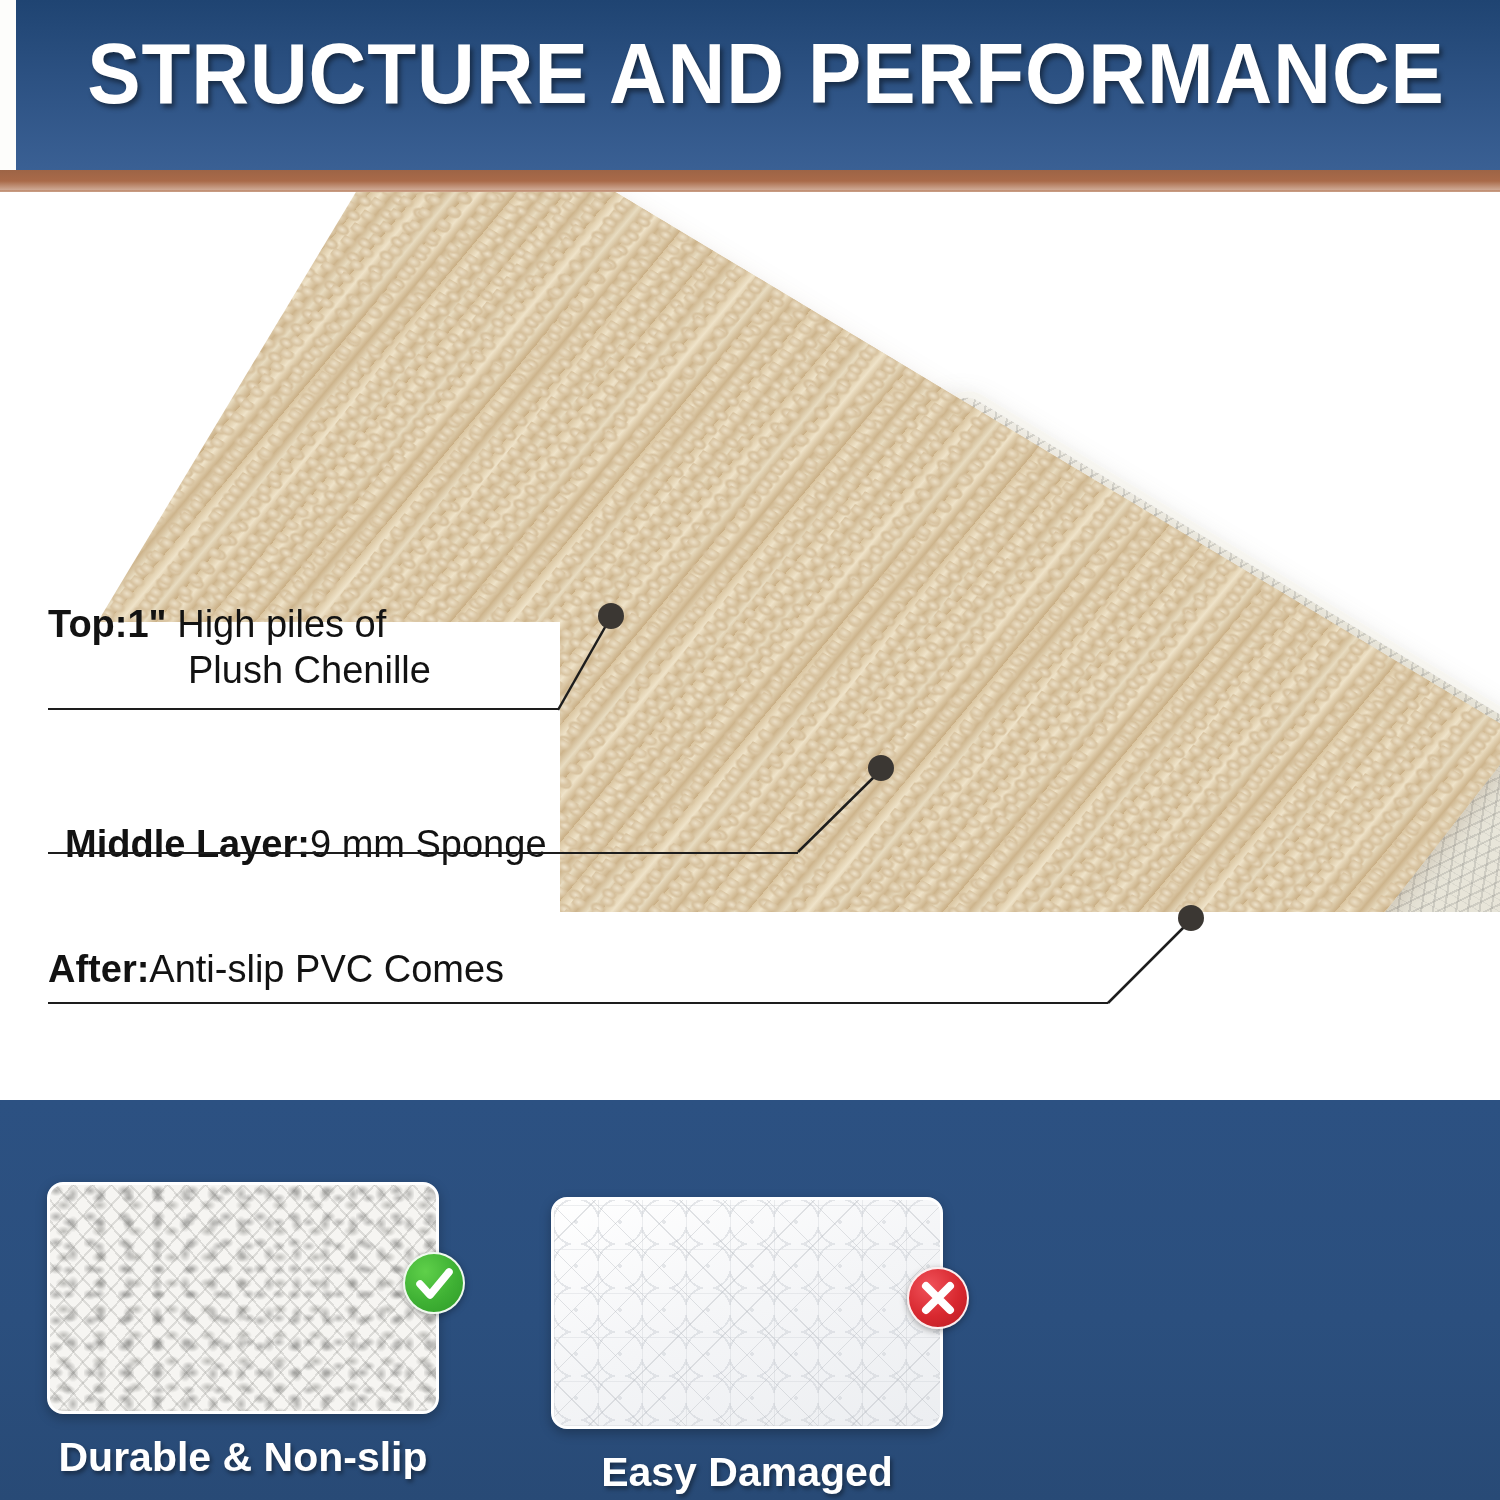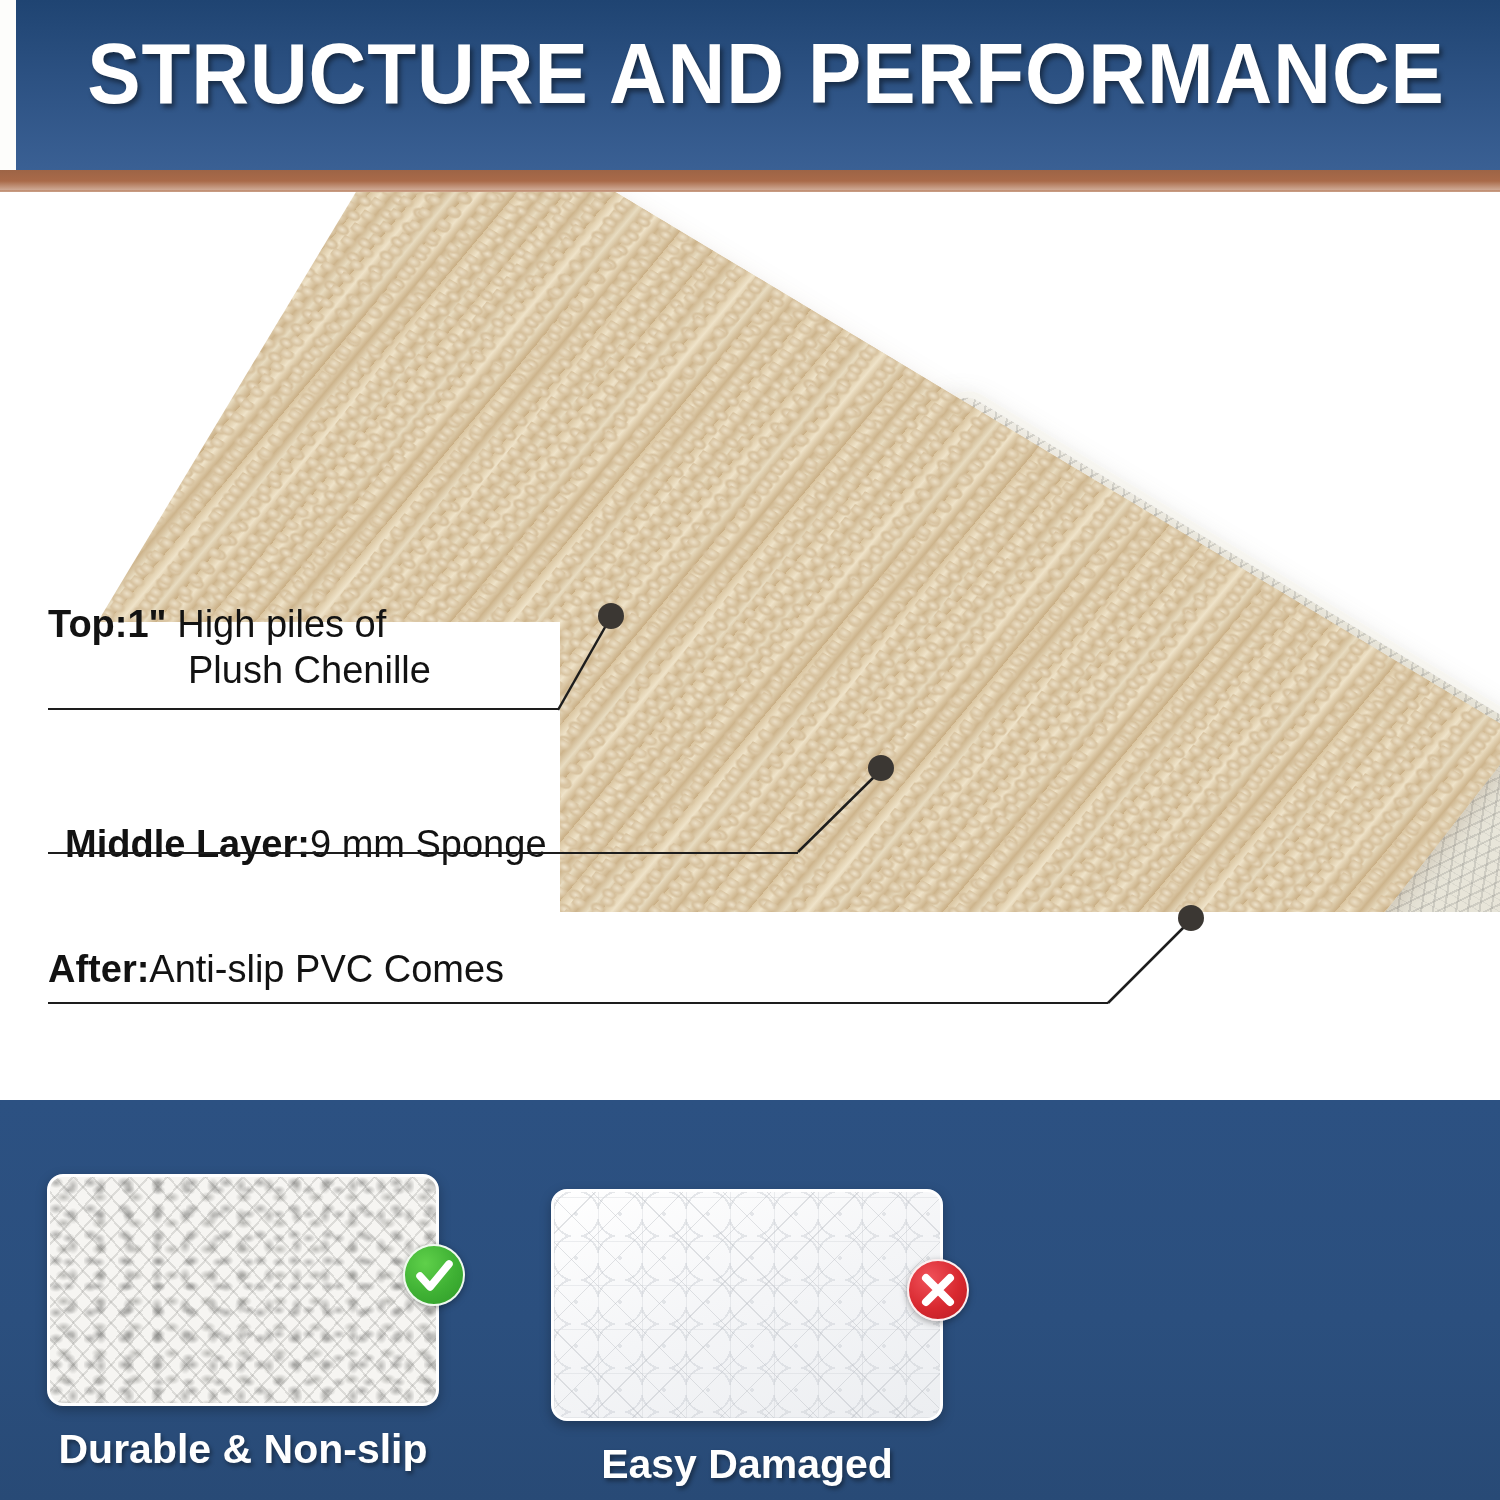--- a/index.html
+++ b/index.html
@@ -140,21 +140,21 @@
   
   .c3-l1{left:48px;top:945px;}
   .c3-rule{left:48px;top:1002px;width:1060px;}
 
   
   .bottom-panel{
     position:absolute;left:0;top:1100px;width:1500px;height:400px;
     background:linear-gradient(180deg,#2c5182 0%,#2b4f7e 55%,#284a76 100%);
   }
   .cards{
-    position:absolute;left:0;top:4px;width:1500px;height:305px;
+    position:absolute;left:0;top:12px;width:1500px;height:305px;
   }
   .card{position:absolute;top:70px;width:392px;}
   .card-1{left:47px;}
   .card-2{left:551px;margin-top:15px;}
   .card-3{left:1055px;}
 
   .swatch{
     position:relative;width:392px;height:232px;
     border-radius:16px;border:3px solid #ffffff;
     overflow:hidden;box-sizing:border-box;

